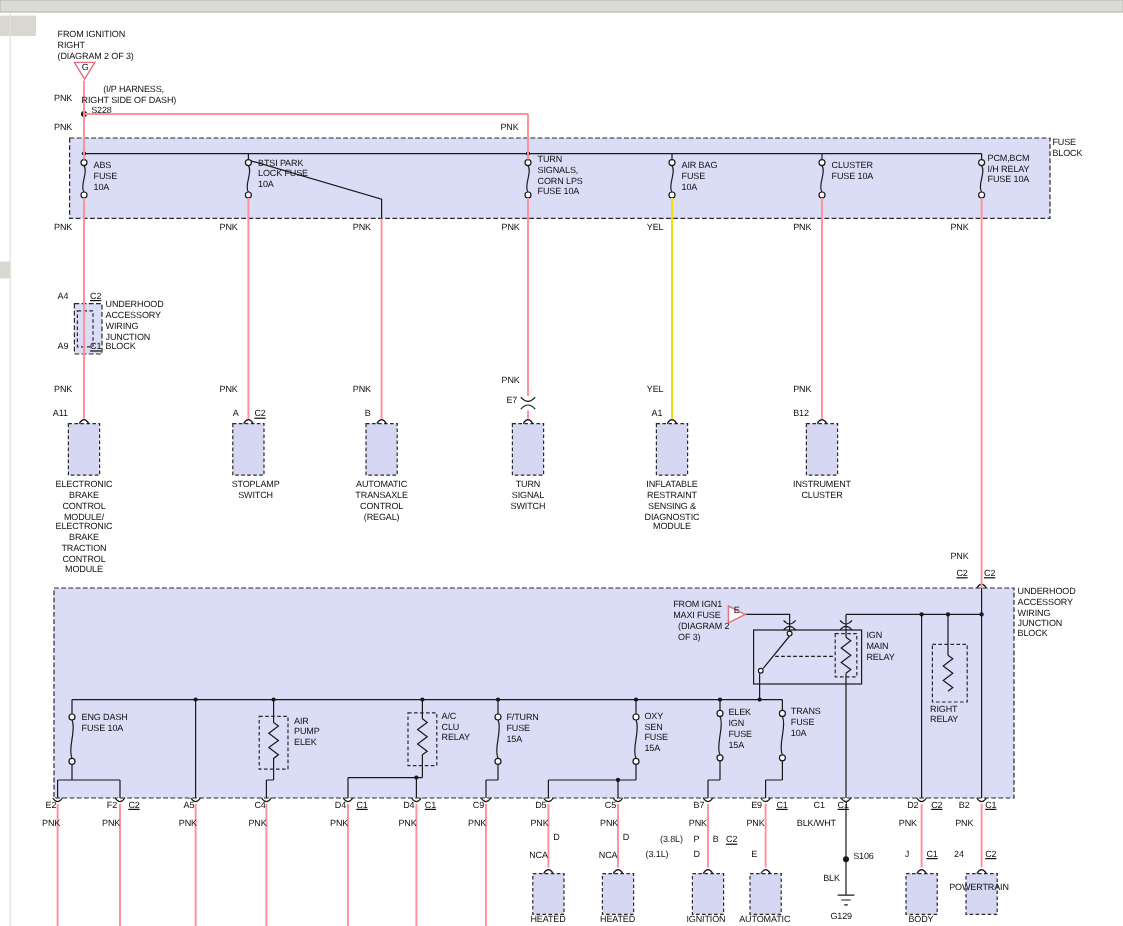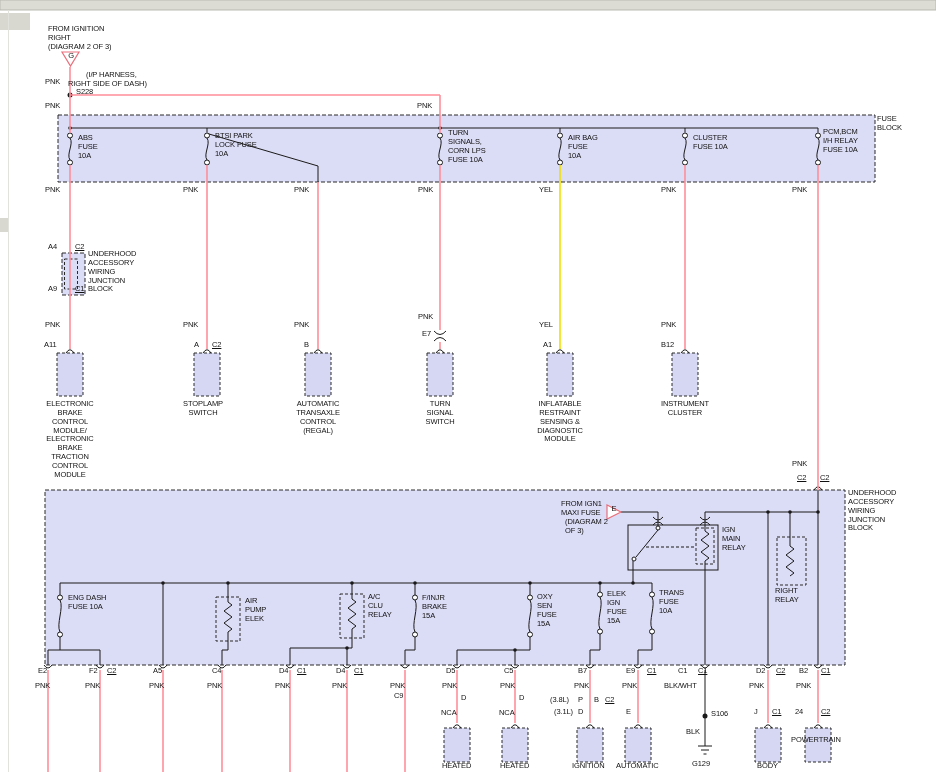--- a/index.html
+++ b/index.html
@@ -204,53 +204,53 @@
 
   <div class="lbl nw" style="left:44px;top:341px">A11</div>
   <div class="lbl nw" style="left:194px;top:341px">A</div>
   <div class="lbl nw u" style="left:212px;top:341px">C2</div>
   <div class="lbl nw" style="left:304px;top:341px">B</div>
   <div class="lbl nw" style="left:422px;top:330px">E7</div>
   <div class="lbl nw" style="left:543px;top:341px">A1</div>
   <div class="lbl nw" style="left:661px;top:341px">B12</div>
 
   <div class="lbl ctr" style="left:41px;top:400px;width:58px">ELECTRONIC BRAKE CONTROL MODULE/ ELECTRONIC BRAKE TRACTION CONTROL MODULE</div>
-  <div class="lbl ctr" style="left:178px;top:400px;width:50px">STOPLAMP SWITCH</div>
+  <div class="lbl ctr" style="left:188px;top:400px;width:50px">STOPLAMP SWITCH</div>
   <div class="lbl ctr" style="left:287px;top:400px;width:62px">AUTOMATIC TRANSAXLE CONTROL (REGAL)</div>
   <div class="lbl ctr" style="left:417px;top:400px;width:46px">TURN SIGNAL SWITCH</div>
   <div class="lbl ctr" style="left:527px;top:400px;width:66px">INFLATABLE RESTRAINT SENSING &amp; DIAGNOSTIC MODULE</div>
   <div class="lbl ctr" style="left:655px;top:400px;width:60px">INSTRUMENT CLUSTER</div>
 
   <div class="lbl nw u" style="left:797px;top:474px">C2</div>
   <div class="lbl nw u" style="left:820px;top:474px">C2</div>
 
   <div class="lbl" style="left:848px;top:489px;width:58px">UNDERHOOD ACCESSORY WIRING JUNCTION BLOCK</div>
   <div class="lbl" style="left:561px;top:500px;width:46px">FROM IGN1 MAXI FUSE</div>
   <div class="lbl" style="left:565px;top:518px;width:44px">(DIAGRAM 2 OF 3)</div>
   <div class="lbl ctr" style="left:609px;top:505px;width:10px">E</div>
   <div class="lbl" style="left:722px;top:526px;width:30px">IGN MAIN RELAY</div>
   <div class="lbl" style="left:775px;top:587px;width:34px">RIGHT RELAY</div>
   <div class="lbl" style="left:68px;top:594px;width:44px">ENG DASH FUSE 10A</div>
   <div class="lbl" style="left:245px;top:597px;width:26px">AIR PUMP ELEK</div>
   <div class="lbl" style="left:368px;top:593px;width:26px">A/C CLU RELAY</div>
-  <div class="lbl" style="left:422px;top:594px;width:30px">F/INJR BRAKE 15A</div>
+  <div class="lbl" style="left:422px;top:594px;width:30px">F/TURN FUSE 15A</div>
   <div class="lbl" style="left:537px;top:593px;width:26px">OXY SEN FUSE 15A</div>
   <div class="lbl" style="left:607px;top:590px;width:26px">ELEK IGN FUSE 15A</div>
   <div class="lbl" style="left:659px;top:589px;width:30px">TRANS FUSE 10A</div>
 
   <div class="lbl nw" style="left:38px;top:667px">E2</div>
   <div class="lbl nw" style="left:89px;top:667px">F2</div>
   <div class="lbl nw u" style="left:107px;top:667px">C2</div>
   <div class="lbl nw" style="left:153px;top:667px">A5</div>
   <div class="lbl nw" style="left:212px;top:667px">C4</div>
   <div class="lbl nw" style="left:279px;top:667px">D4</div>
   <div class="lbl nw u" style="left:297px;top:667px">C1</div>
   <div class="lbl nw" style="left:336px;top:667px">D4</div>
   <div class="lbl nw u" style="left:354px;top:667px">C1</div>
-  <div class="lbl nw" style="left:394px;top:692px">C9</div>
+  <div class="lbl nw" style="left:394px;top:667px">C9</div>
   <div class="lbl nw" style="left:446px;top:667px">D5</div>
   <div class="lbl nw" style="left:504px;top:667px">C5</div>
   <div class="lbl nw" style="left:578px;top:667px">B7</div>
   <div class="lbl nw" style="left:626px;top:667px">E9</div>
   <div class="lbl nw u" style="left:647px;top:667px">C1</div>
   <div class="lbl nw" style="left:678px;top:667px">C1</div>
   <div class="lbl nw u" style="left:698px;top:667px">C1</div>
   <div class="lbl nw" style="left:756px;top:667px">D2</div>
   <div class="lbl nw u" style="left:776px;top:667px">C2</div>
   <div class="lbl nw" style="left:799px;top:667px">B2</div>
@@ -272,21 +272,21 @@
   <div class="lbl nw" style="left:796px;top:682px">PNK</div>
 
   <div class="lbl nw" style="left:461px;top:694px">D</div>
   <div class="lbl nw" style="left:519px;top:694px">D</div>
   <div class="lbl nw" style="left:441px;top:709px">NCA</div>
   <div class="lbl nw" style="left:499px;top:709px">NCA</div>
   <div class="lbl nw" style="left:550px;top:696px">(3.8L)</div>
   <div class="lbl nw" style="left:578px;top:696px">P</div>
   <div class="lbl nw" style="left:594px;top:696px">B</div>
   <div class="lbl nw u" style="left:605px;top:696px">C2</div>
-  <div class="lbl nw" style="left:554px;top:708px">(3.1L)</div>
+  <div class="lbl nw" style="left:538px;top:708px">(3.1L)</div>
   <div class="lbl nw" style="left:578px;top:708px">D</div>
   <div class="lbl nw" style="left:626px;top:708px">E</div>
   <div class="lbl nw" style="left:711px;top:710px">S106</div>
   <div class="lbl nw" style="left:686px;top:728px">BLK</div>
   <div class="lbl nw" style="left:692px;top:760px">G129</div>
   <div class="lbl nw" style="left:754px;top:708px">J</div>
   <div class="lbl nw u" style="left:772px;top:708px">C1</div>
   <div class="lbl nw" style="left:795px;top:708px">24</div>
   <div class="lbl nw u" style="left:821px;top:708px">C2</div>
 

